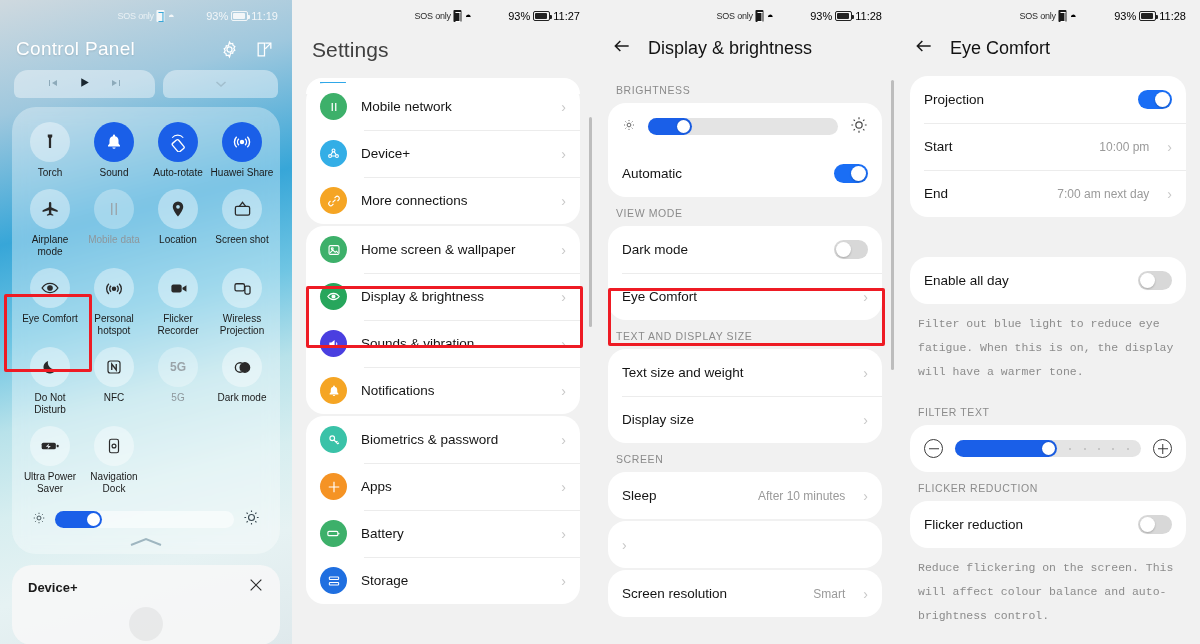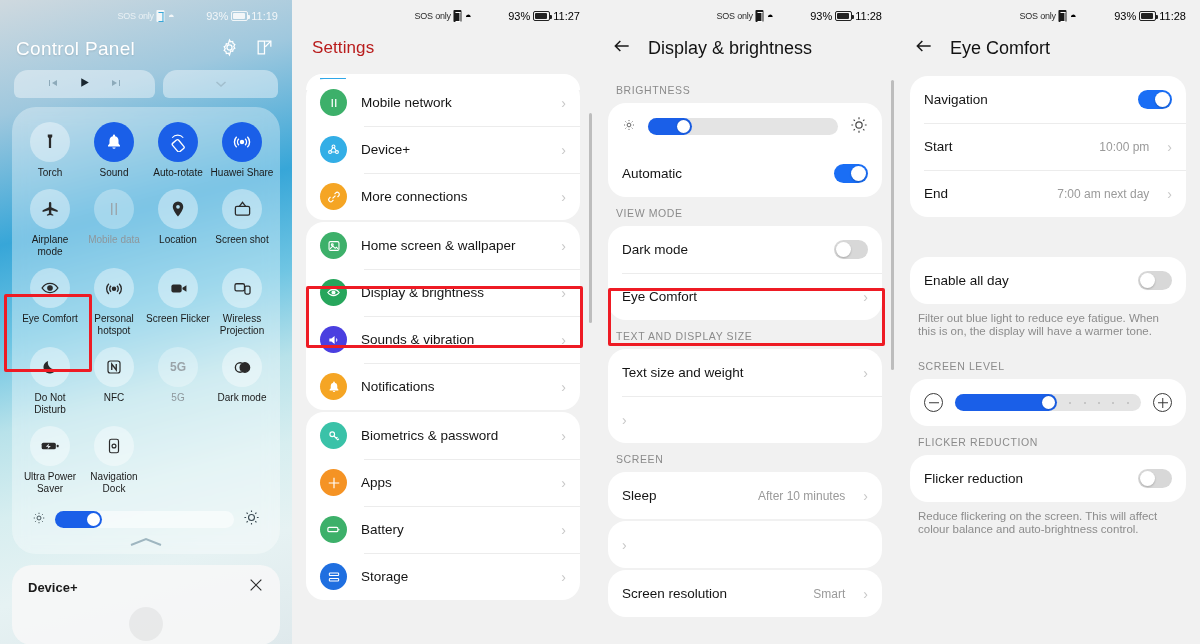--- a/index.html
+++ b/index.html
@@ -50,21 +50,21 @@
                       #b8e2ea 60%, #d7eef0 72%, #e6f2f3 84%, #dfe9ec 100%);
   }
   .p1 .statusbar { color: #f2f6f8; }
   .p1 .bt-ic { background: #f2f6f8; }
   .p1 .bt-ic::after { border-color: #37a6d8; }
   .p1 .batt { border-color: #f2f6f8; }
   .p1 .batt::before { background: #f2f6f8; }
   .p1 .batt::after { background: #f2f6f8; }
 
   .cp-header {
-    display: flex; align-items: flex-start; justify-content: space-between;
+    display: flex; align-items: center; justify-content: space-between;
     padding: 6px 18px 10px 16px;
   }
   .cp-title { color: #fff; font-size: 19px; letter-spacing: .3px;
               text-shadow: 0 1px 2px rgba(0,0,0,.12); }
   .cp-actions { display: flex; align-items: center; gap: 16px; }
   .cp-actions svg { display: block; }
 
   .media-row { display: flex; gap: 8px; padding: 0 14px; }
   .media-card {
     height: 28px; border-radius: 14px 14px 6px 6px;
@@ -113,21 +113,21 @@
     margin: 11px 12px 0 12px; background: rgba(247,247,247,.88);
     border-radius: 20px; padding: 12px 16px 4px 16px; min-height: 58px;
   }
   .device-head { display: flex; align-items: center; justify-content: space-between; }
   .device-title { font-size: 13px; color: #1a1a1a; font-weight: 600; }
   .device-body { display: flex; justify-content: center; padding-top: 10px; }
   .device-dot { width: 34px; height: 34px; border-radius: 50%; background: rgba(0,0,0,.05); }
 
   
   .page-title {
-    font-size: 17px; color: #b91c1c; padding: 6px 0 16px 20px; letter-spacing: .1px;
+    font-size: 21px; color: #404040; padding: 6px 0 16px 20px; letter-spacing: .1px;
   }
   .nav-head {
     display: flex; align-items: center; gap: 16px; padding: 4px 0 16px 18px;
   }
   .nav-title { font-size: 18px; color: #121212; }
   .scroll-area { padding: 0 14px; position: relative; }
   .card {
     background: #ffffff; border-radius: 18px; margin-bottom: 2px; overflow: hidden;
   }
   .row {
@@ -144,21 +144,21 @@
     display: flex; align-items: center; justify-content: center; color: #fff;
   }
   .row-lbl { flex: 1; font-size: 13.5px; color: #141414; }
   .row-val { font-size: 12px; color: #9a9a9a; margin-right: 4px; }
   .chev { color: #c8c8c8; font-size: 14px; line-height: 1; }
   .sec-hdr {
     font-size: 10.5px; color: #8b8b8b; letter-spacing: .6px;
     padding: 8px 8px 7px 8px;
   }
   .hint {
-    font-size: 11.5px; color: #8c8c8c; line-height: 13px; padding: 8px 8px 14px 8px;
+    font-size: 11.5px; color: #8c8c8c; line-height: 24px; padding: 8px 8px 14px 8px; font-family: Liberation Mono, monospace;
   }
   .toggle { width: 34px; height: 19px; border-radius: 10px; background: #d8d8d8;
             position: relative; flex: none; }
   .toggle.on { background: #1a6ef5; }
   .toggle::after { content: ""; position: absolute; top: 2px; left: 2px;
                    width: 15px; height: 15px; border-radius: 50%; background: #fff;
                    box-shadow: 0 1px 2px rgba(0,0,0,.22); }
   .toggle.on::after { left: 17px; }
 
   .slider-row { display: flex; align-items: center; gap: 12px; padding: 0 14px; height: 47px; }
@@ -356,21 +356,21 @@
           <div class="tile-lbl">Personal hotspot</div>
         </div>
 
         <div class="tile">
           <div class="tile-ic">
             <svg width="19" height="19" viewBox="0 0 24 24" fill="#2a2a2a">
                 <rect x="3" y="7" width="13" height="10" rx="2.5"></rect>
                 <path d="M17 11l5-3v8l-5-3z"></path>
               </svg>
           </div>
-          <div class="tile-lbl">Screen Flicker</div>
+          <div class="tile-lbl">Flicker Recorder</div>
         </div>
 
         <div class="tile">
           <div class="tile-ic">
             <svg width="19" height="19" viewBox="0 0 24 24" fill="none" stroke="#2a2a2a" stroke-width="1.6">
               <rect x="2.5" y="6" width="12" height="9" rx="2"></rect>
               <rect x="15" y="9" width="6.5" height="10" rx="1.8"></rect>
             </svg>
           </div>
           <div class="tile-lbl">Wireless Projection</div>
@@ -691,20 +691,21 @@
         </div>
       </div>
 
       <div class="sec-hdr">TEXT AND DISPLAY SIZE</div>
       <div class="card">
         <div class="row plain">
           <div class="row-lbl">Text size and weight</div>
           <div class="chev">›</div>
         </div>
         <div class="row plain">
+          <div class="row-lbl">Display size</div>
           <div class="chev">›</div>
         </div>
       </div>
 
       <div class="sec-hdr">SCREEN</div>
       <div class="card">
         <div class="row plain">
           <div class="row-lbl">Sleep</div>
           <div class="row-val">After 10 minutes</div>
           <div class="chev">›</div>
@@ -750,21 +751,21 @@
           <path d="M20 12H4M10 6l-6 6 6 6"></path>
         </svg>
       </span>
       <div class="nav-title">Eye Comfort</div>
     </div>
 
     <div class="scroll-area">
 
       <div class="card">
         <div class="row plain">
-          <div class="row-lbl">Navigation</div>
+          <div class="row-lbl">Projection</div>
           <div class="toggle on"></div>
         </div>
         <div class="row plain">
           <div class="row-lbl">Start</div>
           <div class="row-val">10:00 pm</div>
           <div class="chev">›</div>
         </div>
         <div class="row plain">
           <div class="row-lbl">End</div>
           <div class="row-val">7:00 am next day</div>
@@ -773,21 +774,21 @@
       </div>
 
       <div class="card" style="margin-bottom:0;margin-top:40px;">
         <div class="row plain">
           <div class="row-lbl">Enable all day</div>
           <div class="toggle"></div>
         </div>
       </div>
       <div class="hint">Filter out blue light to reduce eye fatigue. When this is on, the display will have a warmer tone.</div>
 
-      <div class="sec-hdr">SCREEN LEVEL</div>
+      <div class="sec-hdr">FILTER TEXT</div>
       <div class="card">
         <div class="slider-row">
           <span class="pm"></span>
           <div class="sl-track">
             <div class="sl-ticks" id="fl-ticks" style="left: 108.3px; width: 71.7px;">
               <i></i>
                 <i></i>
                 <i></i>
                 <i></i>
                 <i></i>

